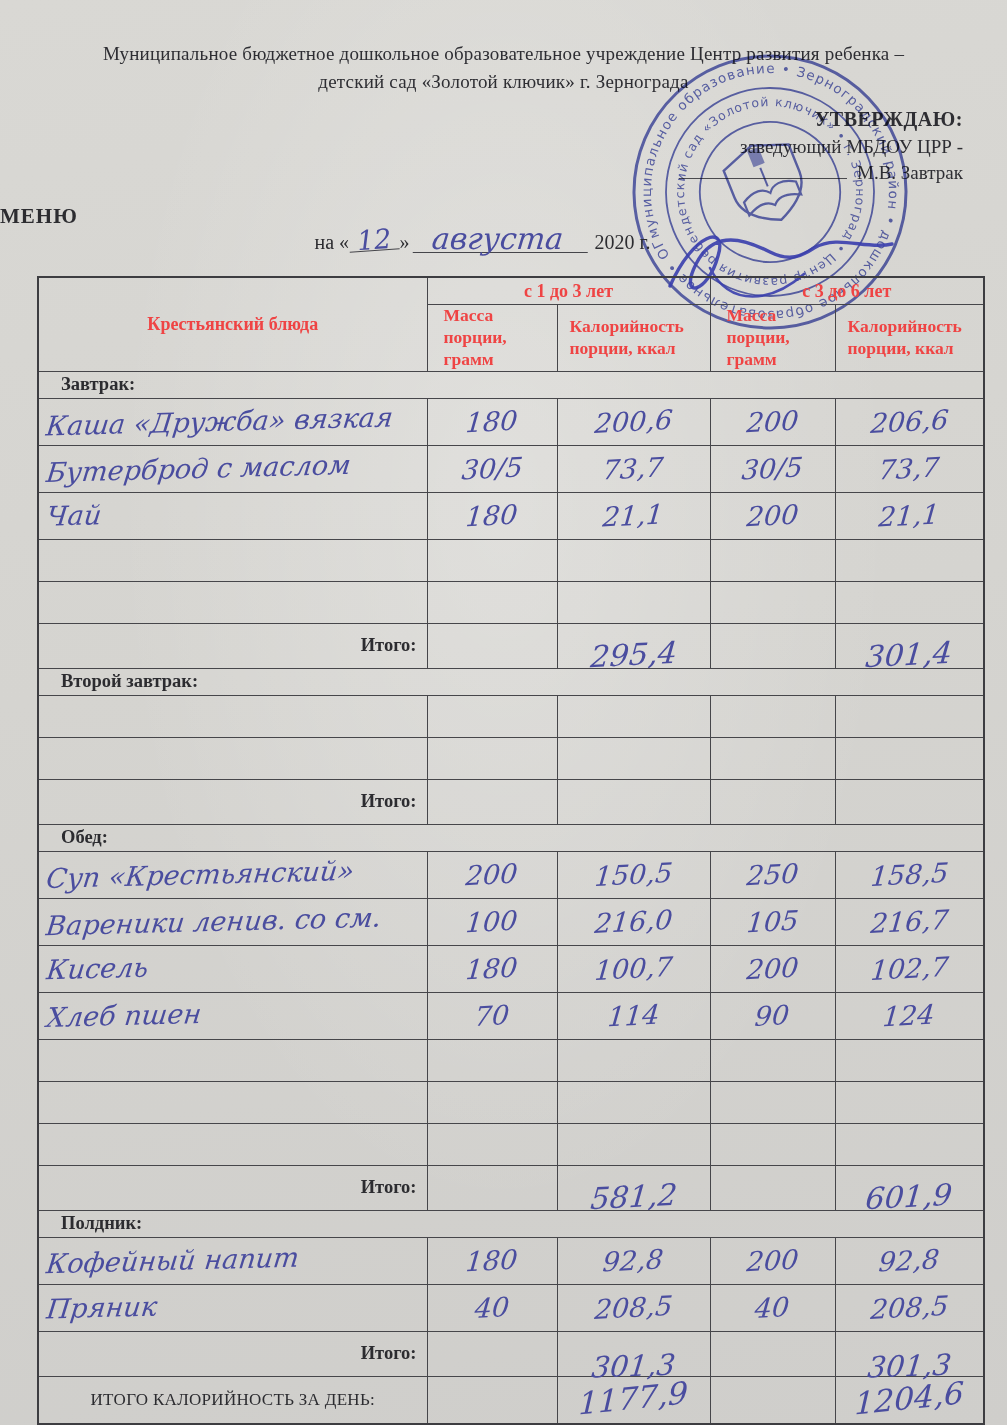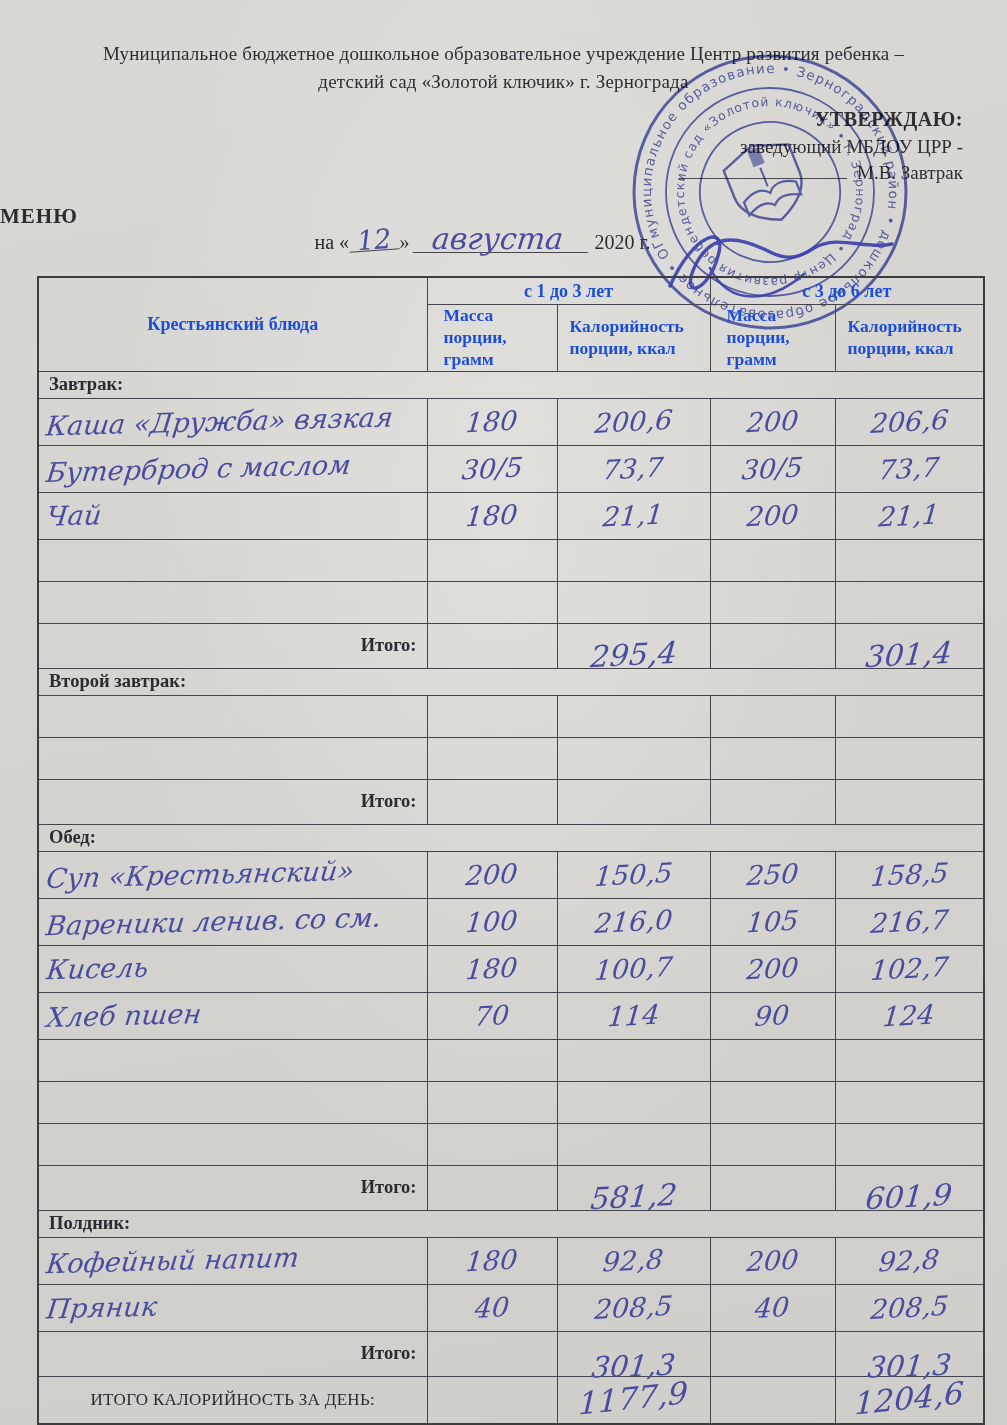--- a/index.html
+++ b/index.html
@@ -44,27 +44,27 @@
   .signature-svg{position:absolute;left:652px;top:206px;width:252px;height:122px;opacity:.9;}
   
   .menu-table{
     position:absolute;top:276px;left:37px;
     border-collapse:collapse;table-layout:fixed;width:948px;
   }
   .menu-table td,.menu-table th{
     border:1.6px solid #46464a;padding:0 4px;vertical-align:middle;overflow:visible;
   }
   .menu-table{border:2.6px solid #3d3d41;}
-  th{font-size:18px;color:#1d4ed8;font-family:Liberation Serif, serif;}
+  th{font-size:18px;color:#ef4444;font-family:Liberation Serif, serif;}
   .h-hdr1 th{height:26px;font-size:18px;text-align:center;}
   .h-hdr2 th{height:58px;line-height:1.25;font-size:17.5px;}
   .th-dish{text-align:center;font-size:19px;}
   .th-mass{text-align:left;padding-left:16px !important;font-weight:bold;}
   .th-kcal{text-align:left;padding-left:12px !important;font-weight:bold;}
-  .r-label td{height:26px;font-weight:bold;font-size:18.5px;text-align:left;padding-left:10px;}
+  .r-label td{height:26px;font-weight:bold;font-size:18.5px;text-align:left;padding-left:22px;}
   .r-data td{height:46px;}
   .r-empty td{height:41px;}
   .r-itogo td{height:44px;}
   .itogo-cell{text-align:right;font-weight:bold;font-size:18.5px;padding-right:10px !important;}
   .r-final td{height:46px;}
   .final-label{font-weight:normal;font-size:17px;text-align:center;letter-spacing:.3px;}
   .hw-name{display:inline-block;font-size:27px;line-height:1;white-space:nowrap;transform:skewX(-8deg) rotate(-1.5deg);padding-left:4px;}
   .num-cell{text-align:center;}
   .hw-num{display:inline-block;font-size:27px;line-height:1;transform:skewX(-8deg) rotate(-3deg);}
   .hw-itogo{display:inline-block;font-size:30px;line-height:1;transform:translateY(9px) skewX(-8deg) rotate(-3deg);}

